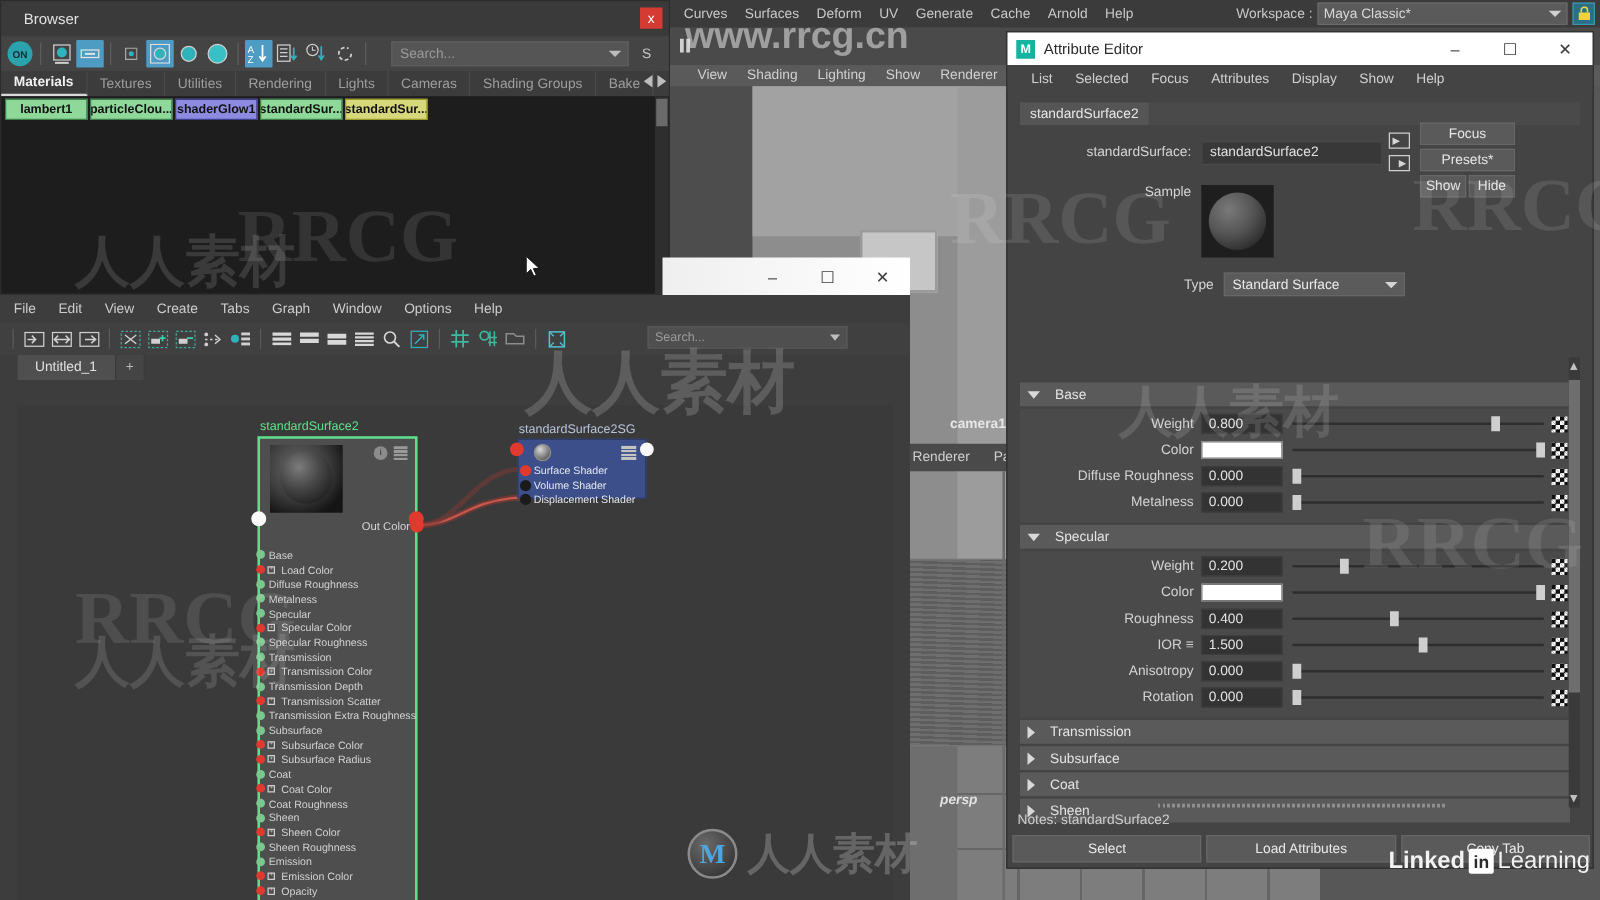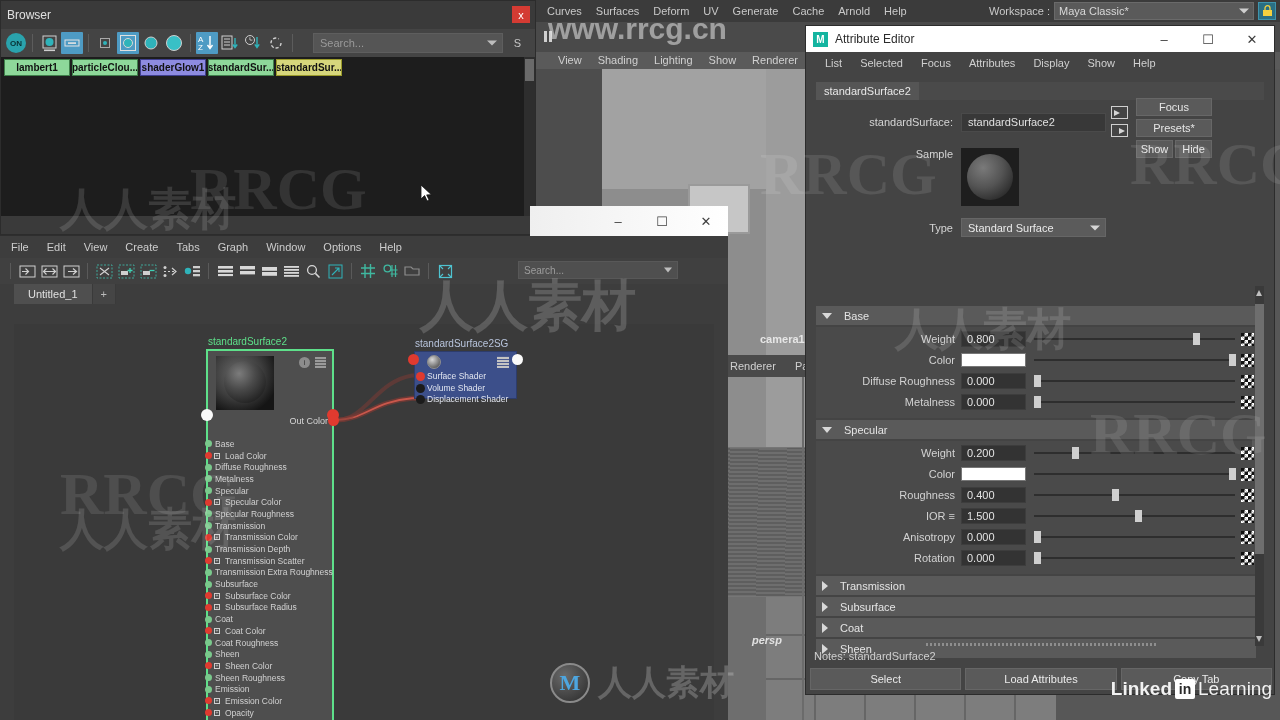--- a/index.html
+++ b/index.html
@@ -117,21 +117,21 @@
   .vp-secondbar .mi { display:inline-block; padding:0 8px; line-height:22px; font-size:11px; color:#d0d0d0; }
   .vp-divline { position:absolute; left: 266px; top:355px; width:2px; height:365px; background:#6b6b6b; }
 
   
   .browser-win {
     position: absolute; left: 0; top: 0; width: 536px; height: 235px;
     background: #3a3a3a; border: 1px solid #2c2c2c;
   }
   .browser-title {
     height: 28px; background: #3a3a3a; display: flex; align-items: center;
-    padding-left: 6px; position: relative;
+    padding-left: 18px; position: relative;
   }
   .browser-title .ttl { font-size: 12px; color: #e0e0e0; }
   .btn-close-red {
     position: absolute; right: 5px; top: 5px; width: 18px; height: 17px;
     background: #d43b33; color: #fff; font-size: 11px;
     display: flex; align-items: center; justify-content: center;
   }
   .browser-toolbar {
     height: 28px; background: #444; display: flex; align-items: center;
     padding: 0 4px; gap: 1px; position: relative;
@@ -335,21 +335,21 @@
   .ae-samplelab { width: 155px; text-align:right; font-size:11px; color:#d4d4d4; padding-right:8px; }
   .ae-sample {
     width: 58px; height: 58px; background:#1e1e1e;
     display:flex; align-items:center; justify-content:center;
   }
   .ae-sample .ball {
     width: 46px; height:46px; border-radius:50%;
     background: radial-gradient(circle at 35% 30%, #7a7a7a 0%, #545454 45%, #262626 85%);
   }
   .ae-typerow { display:flex; align-items:center; margin-top: 12px; }
-  .ae-typelab { width: 155px; text-align:right; font-size:11px; color:#d4d4d4; padding-right:8px; }
+  .ae-typelab { width: 173px; text-align:right; font-size:11px; color:#d4d4d4; padding-right:8px; }
   .ae-typecombo {
     width: 145px; height: 19px; background:#5b5b5b; border:1px solid #666;
     display:flex; align-items:center; padding-left:6px; font-size:11px; color:#eaeaea; position:relative;
   }
   .ae-typecombo .caret {
     position:absolute; right:5px; top:50%; transform:translateY(-50%);
     width:0;height:0;border-left:5px solid transparent;border-right:5px solid transparent;border-top:5px solid #d5d5d5;
   }
 
   .ae-scrollarea { position:absolute; left: 10px; top: 280px; width: 440px; height: 360px; }
@@ -572,20 +572,34 @@
           </svg>
       </div>
       <div class="tb-sep"></div>
       <div class="browser-search">
         <span>Search...</span>
         <span class="caret"></span>
       </div>
       <div class="browser-search-s">S</div>
     </div>
 
+    <div class="browser-tabs">
+      <div class="btab active">Materials</div>
+      <div class="btab">Textures</div>
+      <div class="btab">Utilities</div>
+      <div class="btab">Rendering</div>
+      <div class="btab">Lights</div>
+      <div class="btab">Cameras</div>
+      <div class="btab">Shading Groups</div>
+      <div class="btab">Bake</div>
+      <div class="tabs-arrows">
+        <span class="tri-l"></span>
+        <span class="tri-r"></span>
+      </div>
+    </div>
 
     <div class="browser-body">
       <div class="swatch-row">
         <div class="swatch sw-green">lambert1</div>
         <div class="swatch sw-green">particleClou...</div>
         <div class="swatch sw-purple">shaderGlow1</div>
         <div class="swatch sw-green">standardSur...</div>
         <div class="swatch sw-yellow">standardSur...</div>
       </div>
       <div class="browser-scroll">

